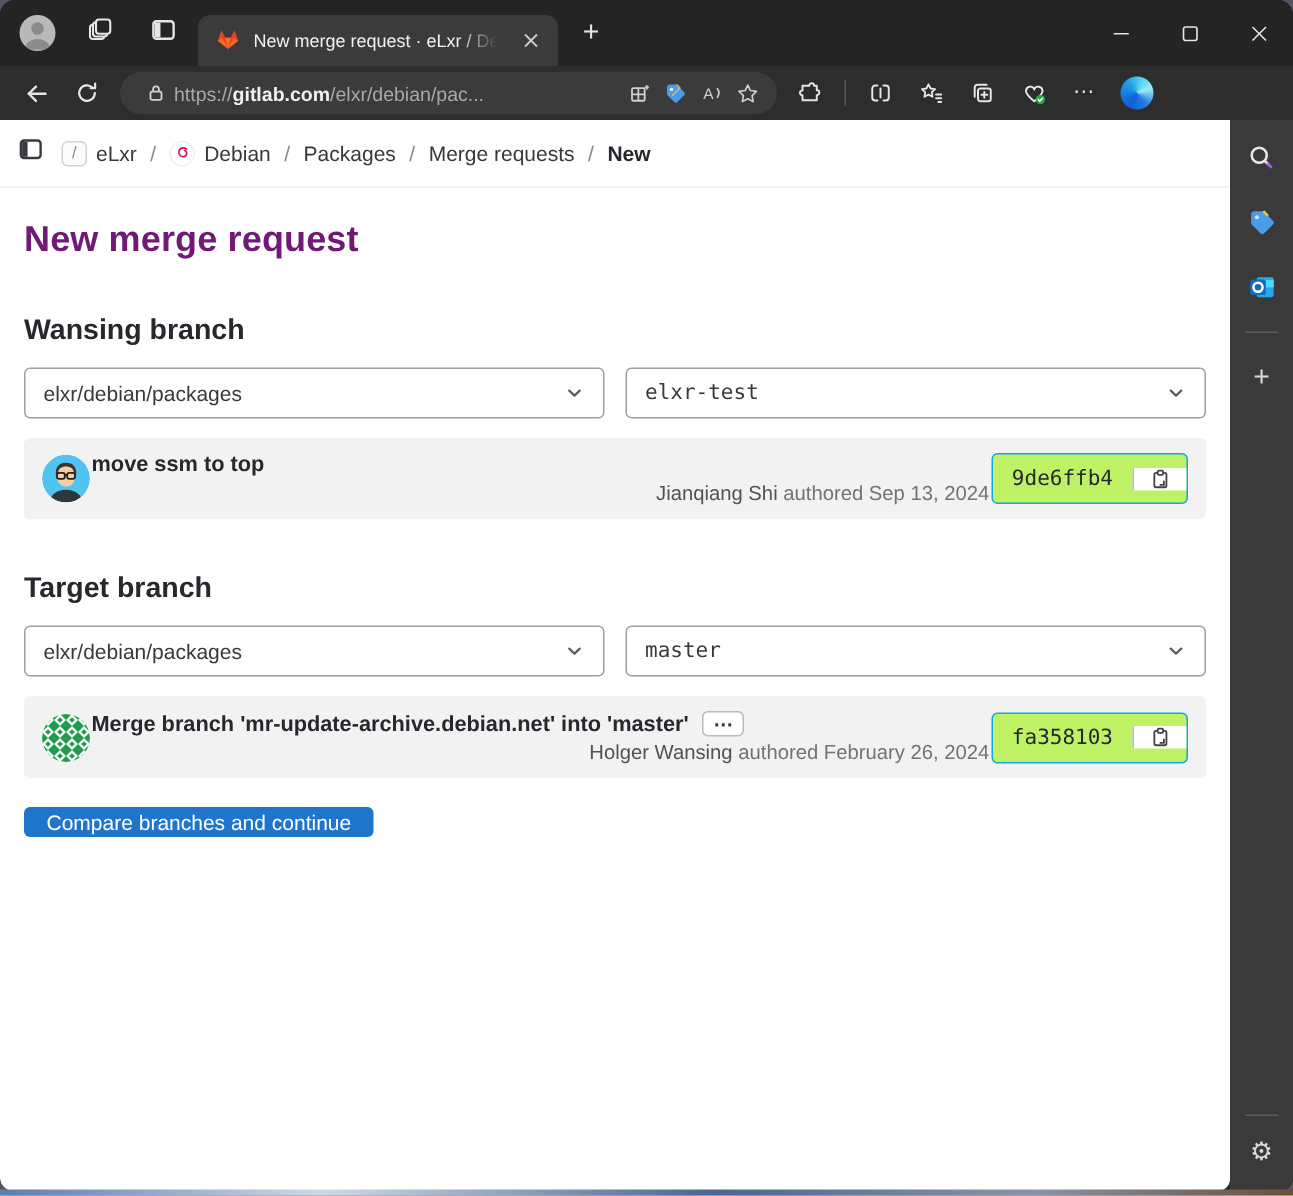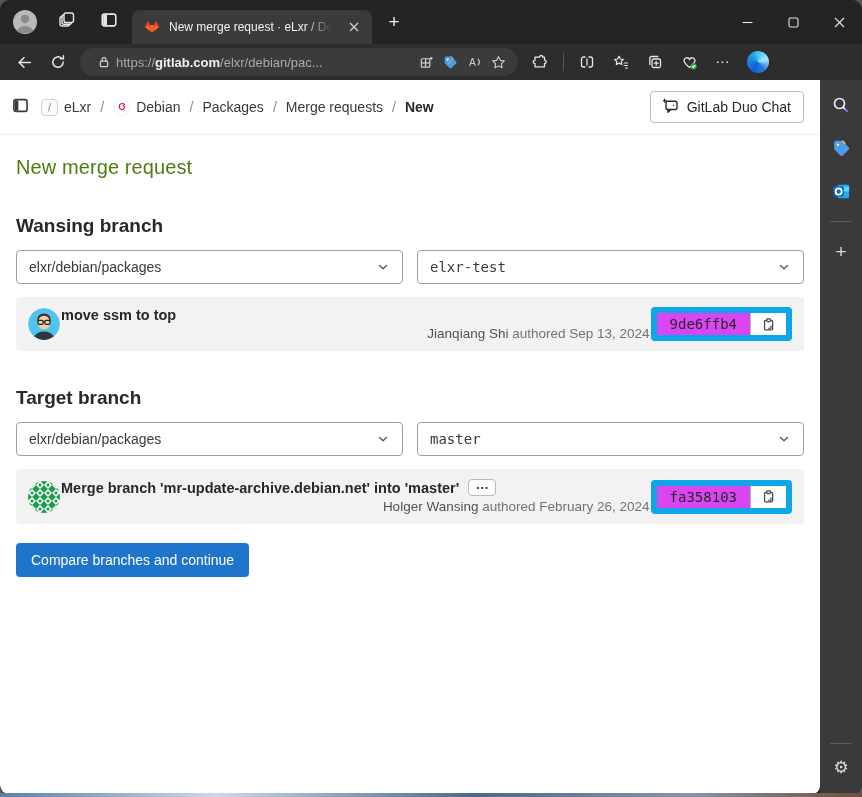--- a/index.html
+++ b/index.html
@@ -65,43 +65,43 @@
   .crumb-sep { color:#89888d; }
   .crumb-current { font-weight:700; color:#28272d; }
   .proj-avatar { width:17px; height:17px; border:1px solid #d0d0d6; border-radius:4px; background:#fbfbfc;
     color:#8b8b92; font-size:11px; display:flex; align-items:center; justify-content:center; }
   .debian-avatar { width:17px; height:17px; border-radius:50%; background:#fff; border:1px solid #eee;
     display:flex; align-items:center; justify-content:center; }
   .duo-btn { margin-left:auto; display:flex; align-items:center; gap:8px; background:#fff;
     border:1px solid #b9b9bf; border-radius:4px; height:32px; padding:0 12px; font-size:14px; color:#28272d; }
 
   .page-inner { padding:0 16px; }
-  h1.mr-title { font-size:20px; font-weight:400; margin:21px 0 0; color:#4d7c0f; letter-spacing:.1px; }
+  h1.mr-title { font-size:24px; font-weight:700; margin:21px 0 0; color:#701a75; letter-spacing:.1px; }
   h2.sec-heading { font-size:19px; font-weight:700; margin:36px 0 0; color:#28272d; }
 
   .selects { display:flex; gap:14px; margin-top:13px; }
   .gl-select { flex:1; height:34px; border:1px solid #9e9ea6; border-radius:4px; background:#fff;
     display:flex; align-items:center; justify-content:space-between; padding:0 12px; font-size:14px; color:#3a383f; }
   .mono { font-family:"DejaVu Sans Mono","Liberation Mono",monospace; font-size:14px; }
 
   .commit-card { margin-top:13px; background:#f2f2f2; border-radius:4px; padding:10px 12px;
     display:flex; align-items:center; gap:1px; }
   .avatar32 { width:32px; height:32px; border-radius:50%; flex:0 0 32px; overflow:hidden; }
   .commit-meta { flex:1; min-width:0; }
   .commit-title-row { display:flex; align-items:center; gap:9px; }
   .commit-title { font-size:14.5px; font-weight:700; color:#28272d; white-space:nowrap; }
   .ellipsis-btn { border:1px solid #b9b9bf; background:#fff; border-radius:4px; height:17px; min-width:28px;
     display:flex; align-items:center; justify-content:center; font-size:13px; font-weight:700; color:#3a383f; line-height:0; }
   .commit-sub { font-size:13.5px; color:#737278; margin-top:3px;text-align:right; }
   .commit-author { color:#535158; }
-  .hash-group { margin-left:auto; display:flex; border:6px solid #0ea5e9; border-radius:4px; background:#d946ef; height:34px; overflow:hidden; flex:0 0 auto; }
+  .hash-group { margin-left:auto; display:flex; border:1px solid #0ea5e9; border-radius:4px; background:#bef264; height:34px; overflow:hidden; flex:0 0 auto;align-items:center; }
   .hash-val { display:flex; align-items:center; padding:0 13px; color:#28272d; }
   .copy-btn { width:36px; border-left:1px solid #b9b9bf; display:flex; align-items:center; justify-content:center; background:#fff; }
 
-  .compare-btn { margin-top:19px; display:inline-flex; align-items:center; height:34px; padding:0 15px;
+  .compare-btn { margin-top:19px; display:inline-flex; align-items:center; height:20px; padding:0 15px;
     background:#1f75cb; color:#fff; font-size:14px; border:none; border-radius:4px; }
 </style>
 </head>
 <body>
 
 <div class="window">
 
   <div class="tabstrip">
     <div class="titlebar-btn" style="margin-left:10px">
       <span class="profile-circle">
@@ -290,31 +290,20 @@
           <span class="crumb">
             <span>Packages</span>
           </span>
           <span class="crumb-sep">/</span>
           <span class="crumb">
             <span>Merge requests</span>
           </span>
           <span class="crumb-sep">/</span>
           <span class="crumb-current">New</span>
         </nav>
-        <button class="duo-btn">
-          <span>
-            <svg width="16" height="16" viewBox="0 0 16 16" fill="none" stroke="#28272d" stroke-width="1.4" stroke-linecap="round" stroke-linejoin="round">
-                <rect x="3" y="3.2" width="11" height="8.3" rx="1.8"></rect>
-                <path d="M5 11.5 v2.8 l2.8 -2.8"></path>
-                <path d="M1.6 1.2 v3 M0.1 2.7 h3" stroke-width="1.2"></path>
-                <circle cx="10.5" cy="7.3" r="0.8" fill="#28272d" stroke="none"></circle>
-              </svg>
-          </span>
-          <span>GitLab Duo Chat</span>
-        </button>
       </div>
 
       <div class="page-inner">
         <h1 class="mr-title">New merge request</h1>
 
         
         <h2 class="sec-heading">Wansing branch</h2>
         <div class="selects">
           <div class="gl-select">
             <span>elxr/debian/packages</span>

